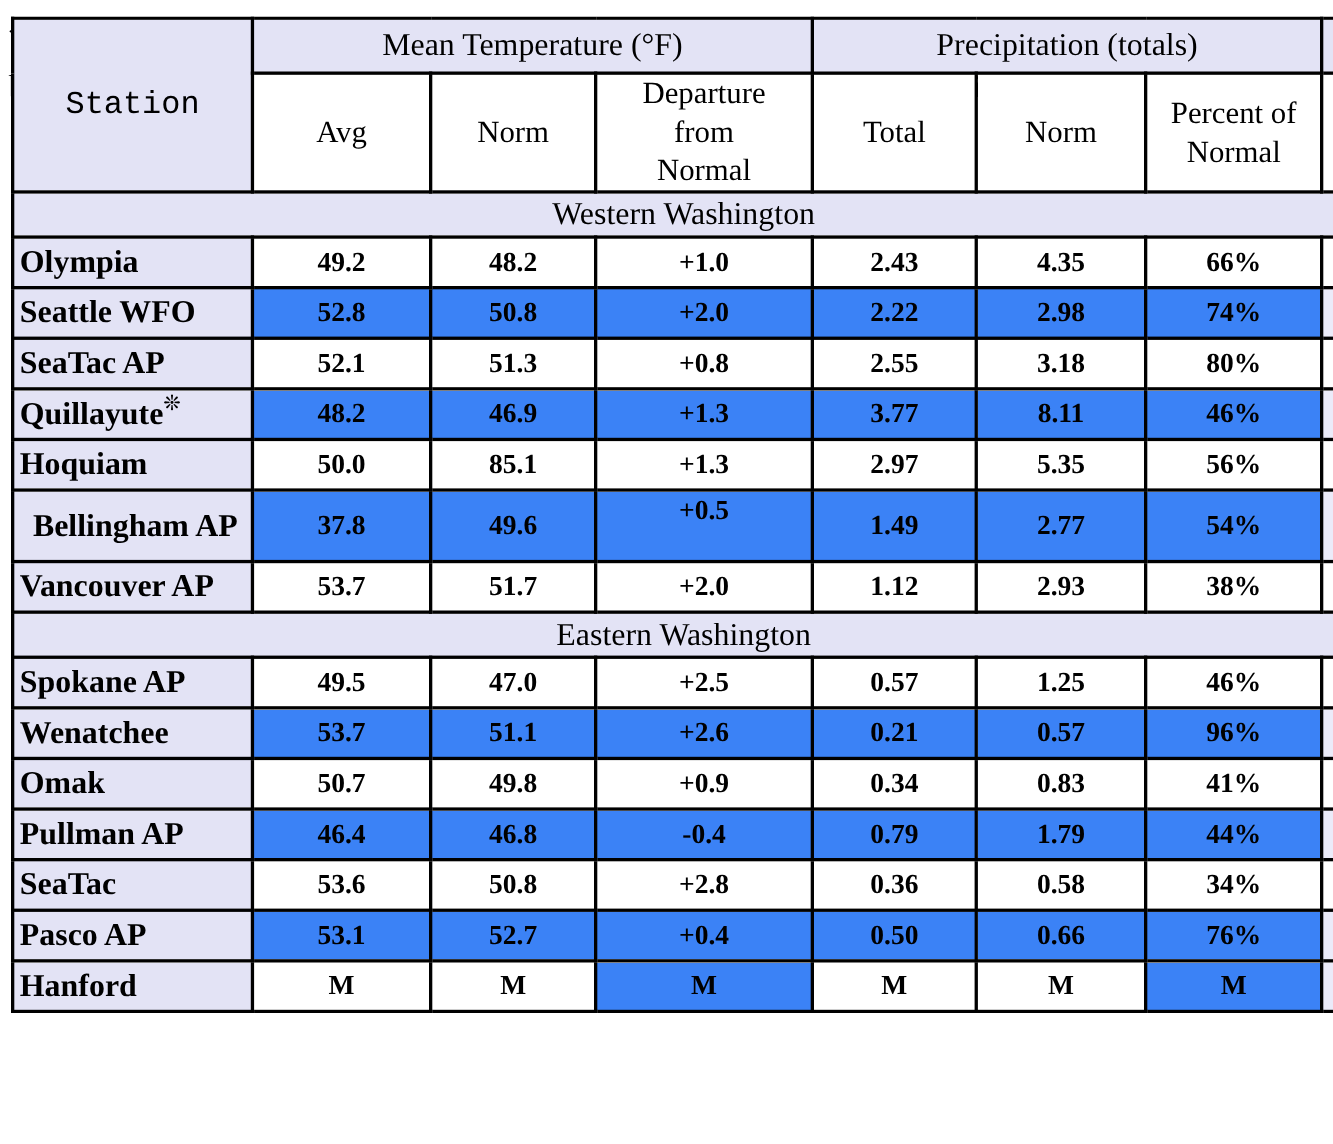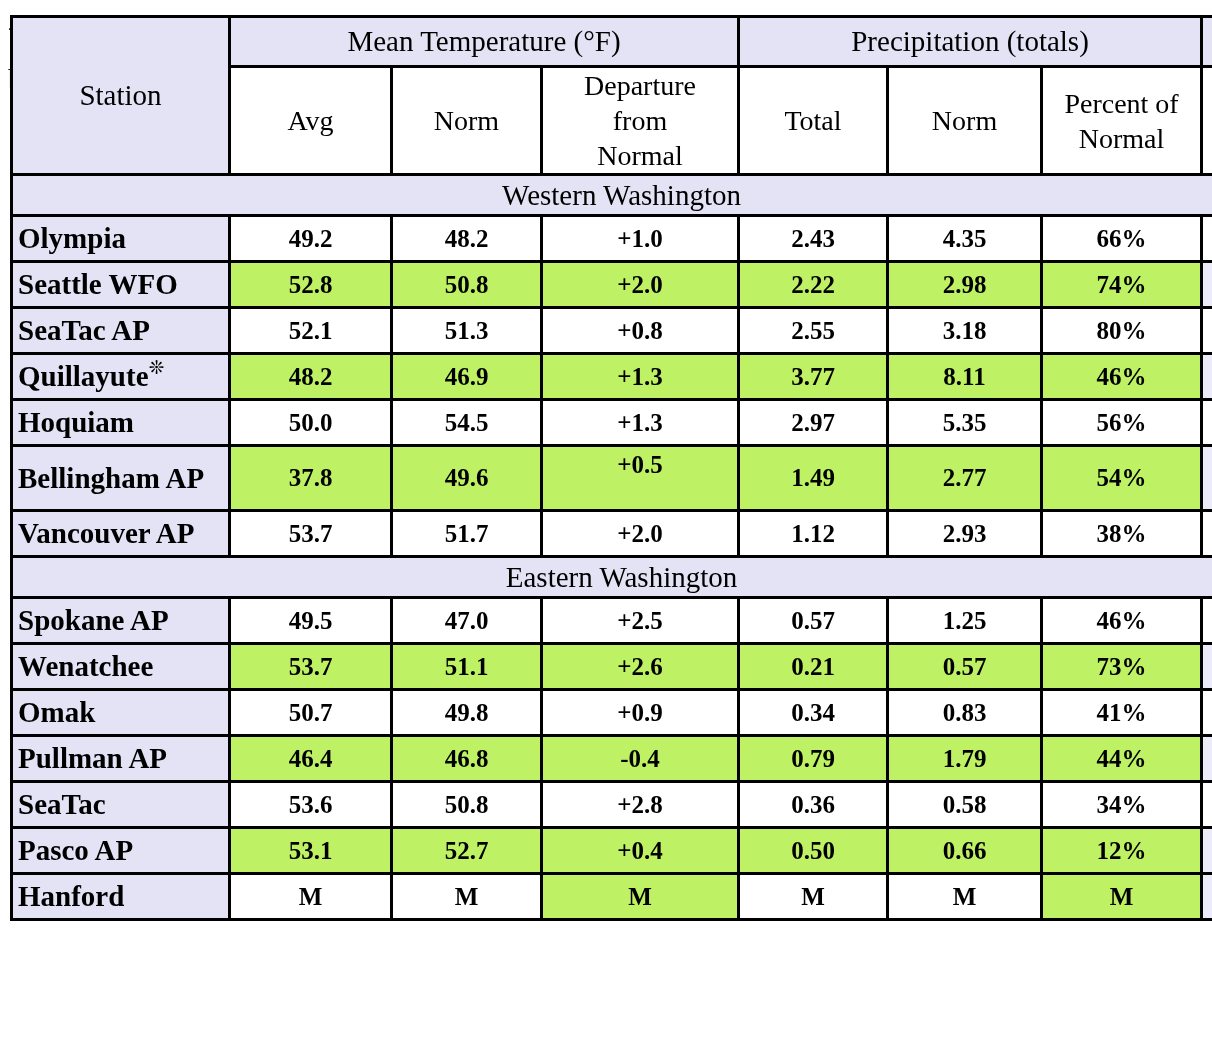--- a/index.html
+++ b/index.html
@@ -39,41 +39,41 @@
   col.c-pct     { width: 160px; }
   col.c-strip   { width: 30px;  }
 
   
   .tint  { background: #e3e3f5; }
   .band  { background: #ebebf9; }
 
   
   tr.group-row th { height: 47px; font-size: 29px; text-align: center; vertical-align: middle; margin-top: 32px; }
   tr.sub-row   th { height: 98px; font-size: 28px; text-align: center; vertical-align: middle; background: #ffffff; }
-  th.station-head { font-size: 29px; text-align: center; vertical-align: middle; }
+  th.station-head { font-size: 29px; text-align: center; vertical-align: middle; font-family: Liberation Mono, monospace; }
   .narrow  { display: inline-block; max-width: 135px; line-height: 1.25; }
   .narrow2 { display: inline-block; max-width: 152px; line-height: 1.25; }
 
   
   tr.section-row td {
     height: 38px; font-size: 29px; text-align: center; vertical-align: middle;
   }
 
   
   tr.data-row td { height: 43px; }
-  tr.data-row.tall td { height: 58px; }
+  tr.data-row.tall td { height: 58px; text-align: center; }
   td.station-cell {
     font-size: 29px; text-align: left; vertical-align: middle;
     padding-left: 5px; white-space: nowrap; font-weight: bold;
   }
   td.value-cell {
     font-size: 25px; font-weight: bold; text-align: center; vertical-align: middle;
     background: #ffffff;
   }
-  td.value-cell.band { background: #bef264; }
+  td.value-cell.band { background: #3b82f6; }
   td.value-cell.vtop { vertical-align: top; padding-top: 4px; }
   td.strip-cell { background: #ffffff; }
   td.strip-cell.band { background: #ebebf9; }
   th.strip-head-top { background: #e3e3f5; }
   th.strip-head-sub { background: #ffffff; }
 
   
   .marker {
     font-size: 19px;
     vertical-align: 12px;
@@ -169,21 +169,21 @@
             <td class="value-cell band">46.9</td>
             <td class="value-cell band">+1.3</td>
             <td class="value-cell band">3.77</td>
             <td class="value-cell band">8.11</td>
             <td class="value-cell band">46%</td>
             <td class="strip-cell band"></td>
           </tr>
           <tr class="data-row">
             <td class="station-cell tint">Hoquiam</td>
             <td class="value-cell">50.0</td>
-            <td class="value-cell">54.5</td>
+            <td class="value-cell">85.1</td>
             <td class="value-cell">+1.3</td>
             <td class="value-cell">2.97</td>
             <td class="value-cell">5.35</td>
             <td class="value-cell">56%</td>
             <td class="strip-cell"></td>
           </tr>
           <tr class="data-row tall">
             <td class="station-cell tint">Bellingham AP</td>
             <td class="value-cell band">37.8</td>
             <td class="value-cell band">49.6</td>
@@ -216,21 +216,21 @@
             <td class="value-cell">46%</td>
             <td class="strip-cell"></td>
           </tr>
           <tr class="data-row">
             <td class="station-cell tint">Wenatchee</td>
             <td class="value-cell band">53.7</td>
             <td class="value-cell band">51.1</td>
             <td class="value-cell band">+2.6</td>
             <td class="value-cell band">0.21</td>
             <td class="value-cell band">0.57</td>
-            <td class="value-cell band">73%</td>
+            <td class="value-cell band">96%</td>
             <td class="strip-cell band"></td>
           </tr>
           <tr class="data-row">
             <td class="station-cell tint">Omak</td>
             <td class="value-cell">50.7</td>
             <td class="value-cell">49.8</td>
             <td class="value-cell">+0.9</td>
             <td class="value-cell">0.34</td>
             <td class="value-cell">0.83</td>
             <td class="value-cell">41%</td>
@@ -256,21 +256,21 @@
             <td class="value-cell">34%</td>
             <td class="strip-cell"></td>
           </tr>
           <tr class="data-row">
             <td class="station-cell tint">Pasco AP</td>
             <td class="value-cell band">53.1</td>
             <td class="value-cell band">52.7</td>
             <td class="value-cell band">+0.4</td>
             <td class="value-cell band">0.50</td>
             <td class="value-cell band">0.66</td>
-            <td class="value-cell band">12%</td>
+            <td class="value-cell band">76%</td>
             <td class="strip-cell band"></td>
           </tr>
           <tr class="data-row">
             <td class="station-cell tint">Hanford</td>
             <td class="value-cell">M</td>
             <td class="value-cell">M</td>
             <td class="value-cell band">M</td>
             <td class="value-cell">M</td>
             <td class="value-cell">M</td>
             <td class="value-cell band">M</td>

